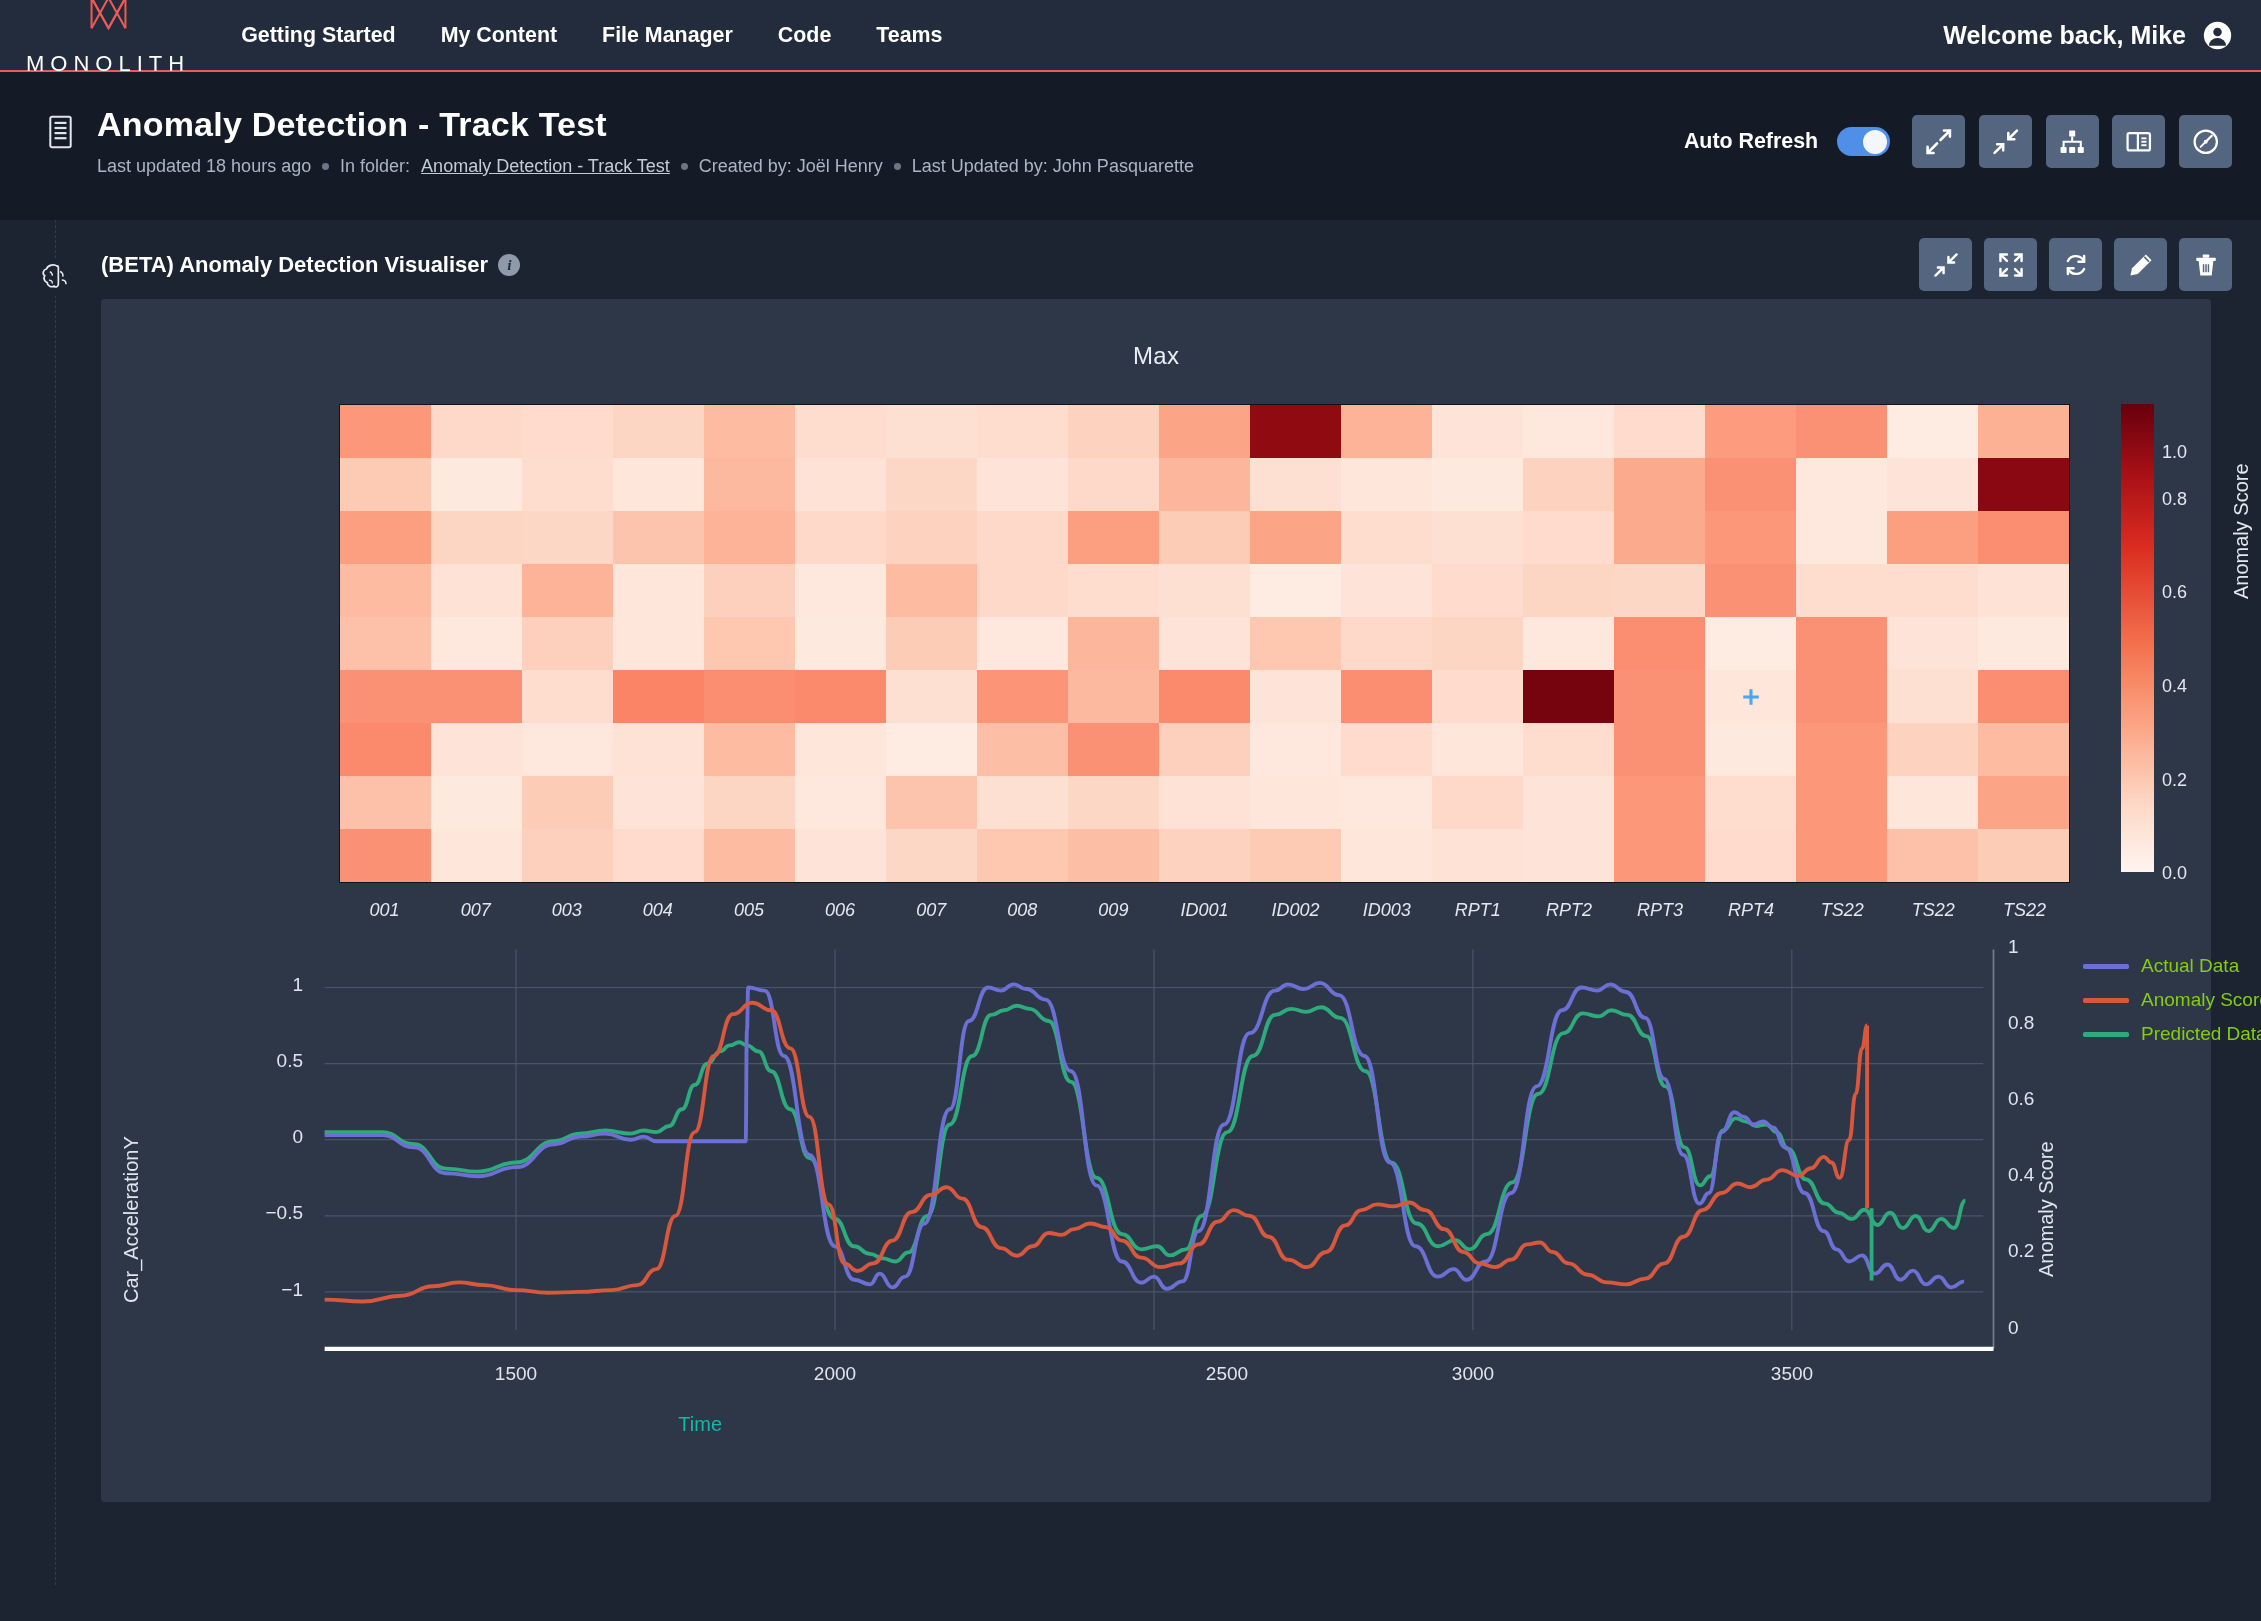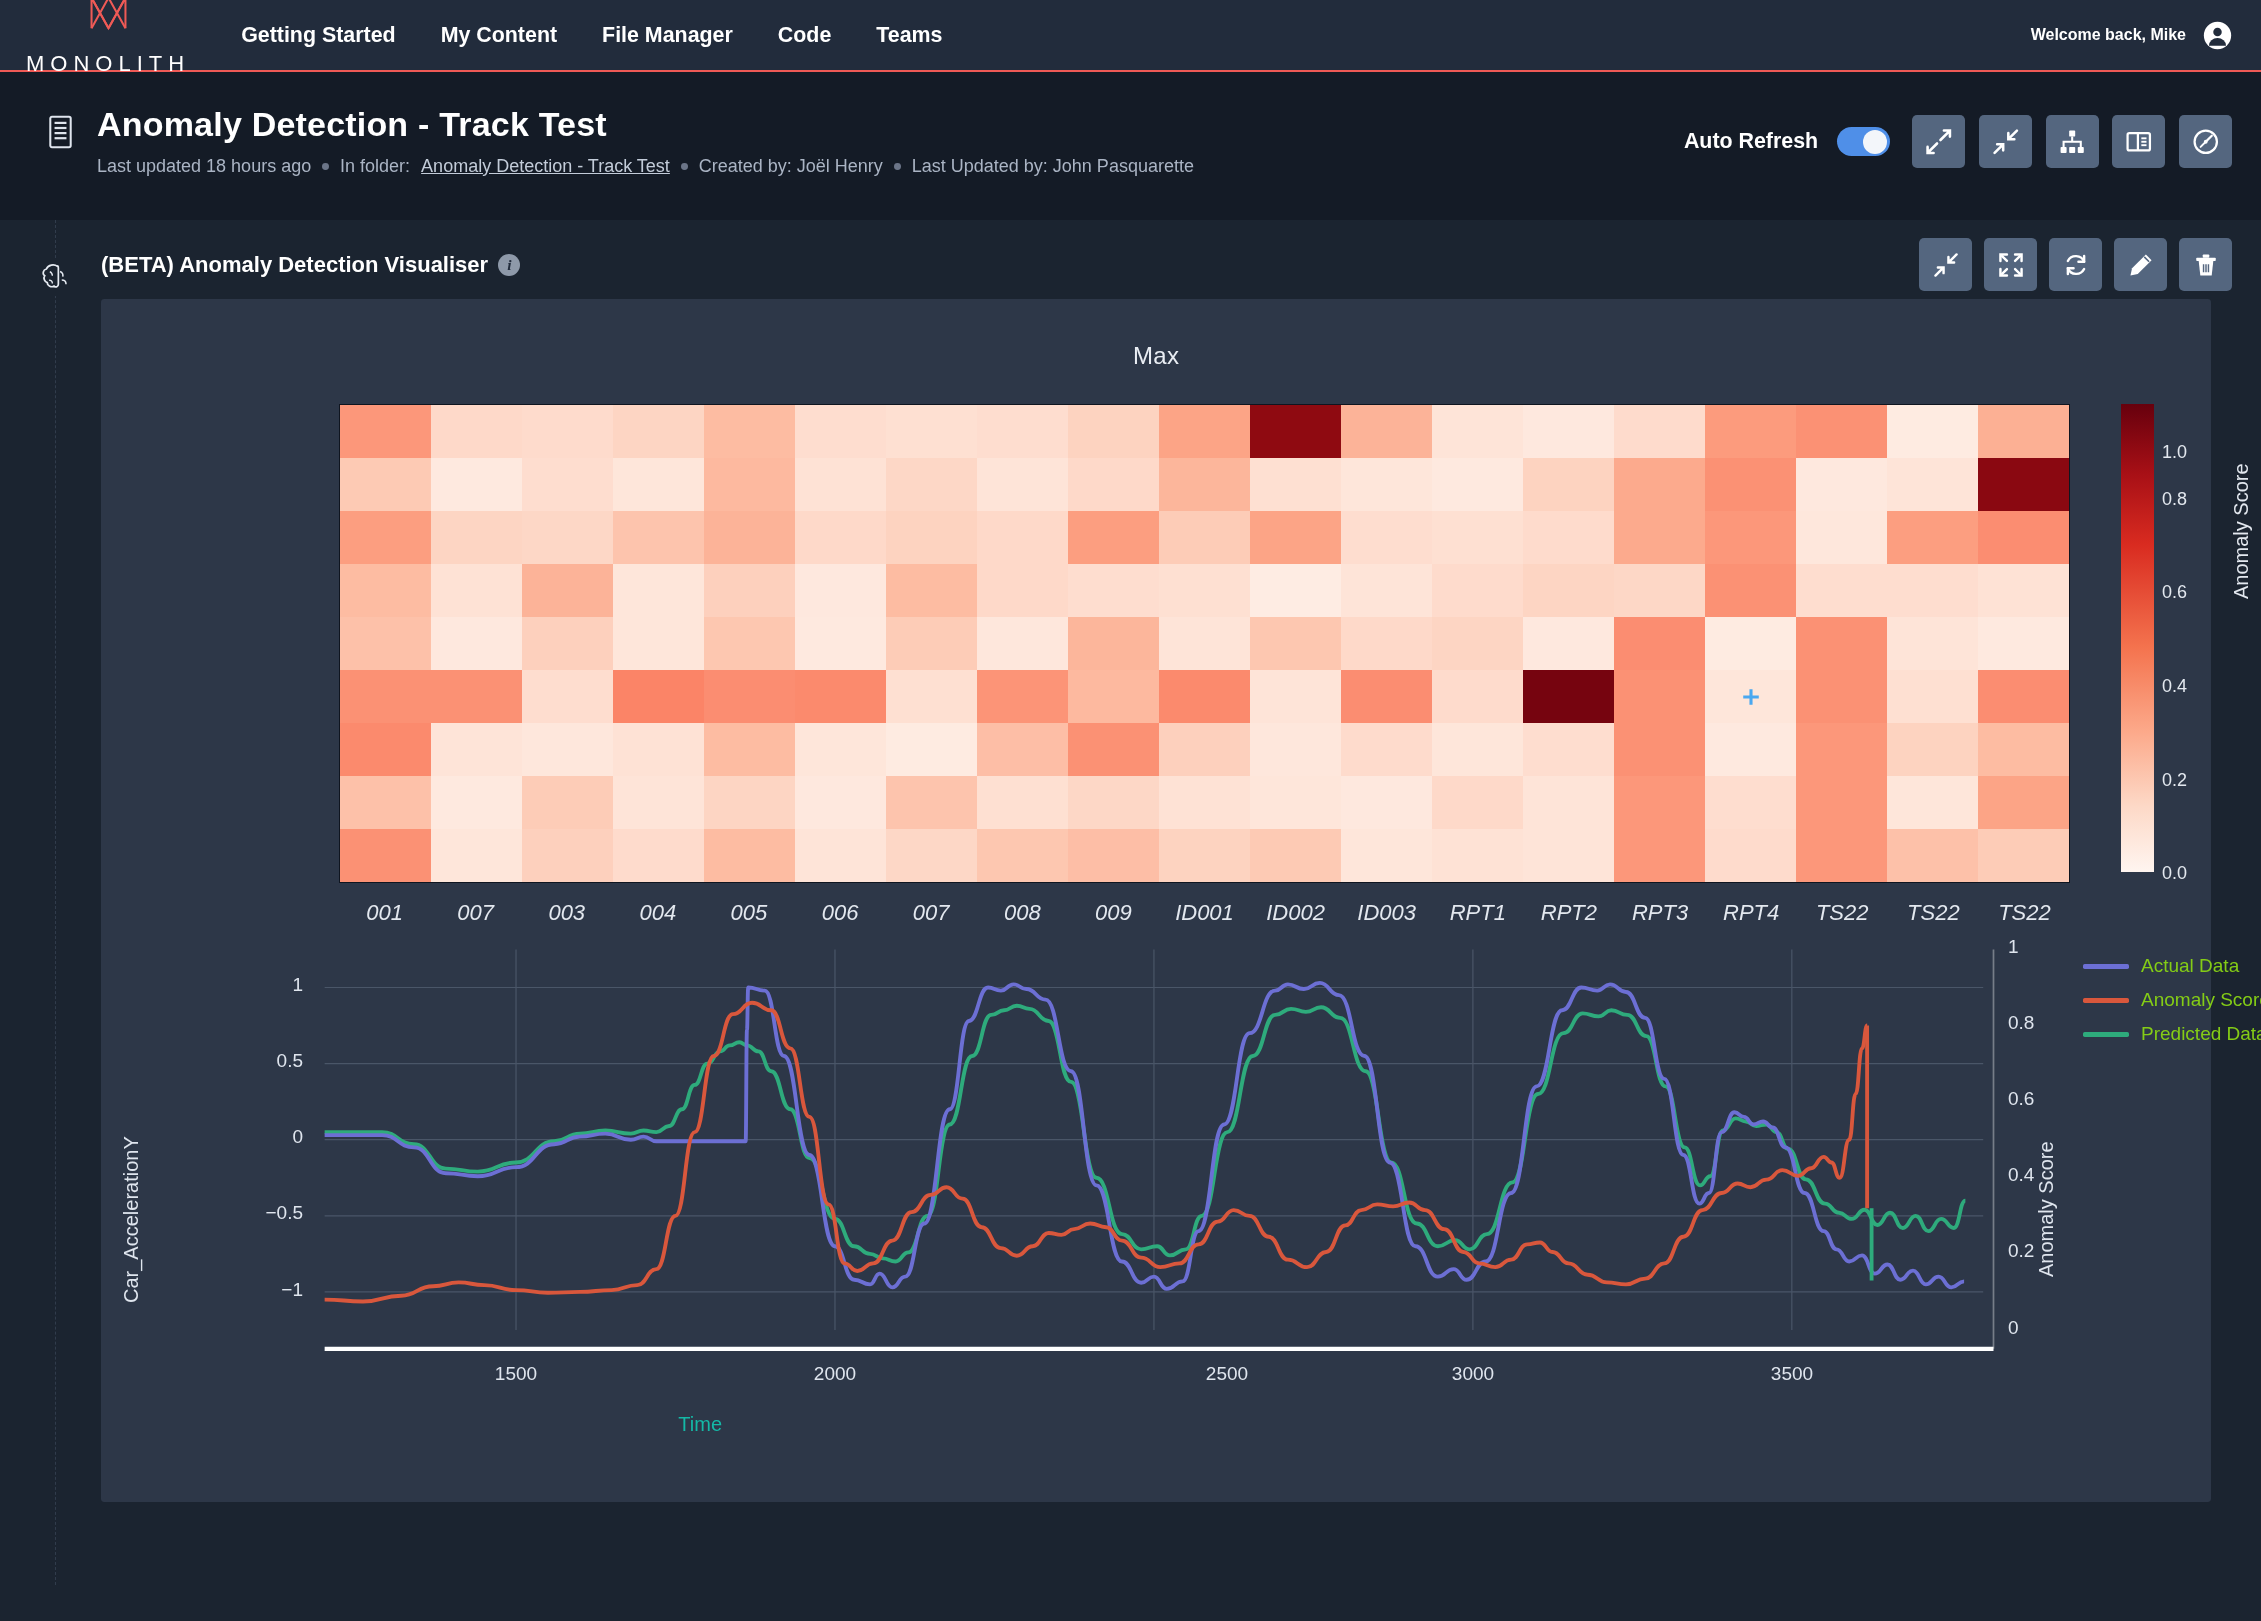--- a/index.html
+++ b/index.html
@@ -25,21 +25,21 @@
     color: #fff; font-size: 22px; letter-spacing: 6px; font-weight: 400;
   }
   .nav-links { display: flex; align-items: center; gap: 45px; }
   .nav-link {
     color: #fff; font-size: 21.4px; font-weight: 700; cursor: pointer;
     white-space: nowrap;
   }
   .nav-right {
     margin-left: auto; display: flex; align-items: center; gap: 17px;
   }
-  .welcome { color: #fff; font-size: 16px; font-weight: 700; white-space: nowrap; }
+  .welcome { color: #fff; font-size: 25px; font-weight: 700; white-space: nowrap; }
   .avatar-ic { width: 29px; height: 29px; }
 
   
   .pagehead {
     height: 148px; width: 100%;
     background: #141b26;
     display: flex; align-items: flex-start;
     padding: 24px 29px 0 34px;
     position: relative;
   }
@@ -141,21 +141,21 @@
   .hm-cell { position:relative; }
   .hm-cell .marker {
     position:absolute; left:50%; top:50%; transform:translate(-50%,-50%);
     width: 19px; height:19px;
   }
   .hm-collabels {
     position:absolute; left: 238px; top: 515px; width: 1731px;
     display:grid; grid-template-columns: repeat(19, 1fr);
   }
   .hm-collabel {
-    text-align:center; color:#e3e8ef; font-size: 22px; font-style: italic;
+    text-align:center; color:#e3e8ef; font-size: 18px; font-style: italic;
   }
   .cbar {
     position:absolute; left: 2020px; top: 19px; width: 33px; height: 468px;
     background: linear-gradient(to top, #fff5f0 0%, #fdd9c7 14%, #fca98a 30%,
       #f4734e 48%, #d92b20 70%, #a81016 85%, #67000d 100%);
   }
   .cbar-ticks {
     position:absolute; left: 2061px; top: 8.6px; height: 489px; width: 60px;
   }
   .cbar-tick {

